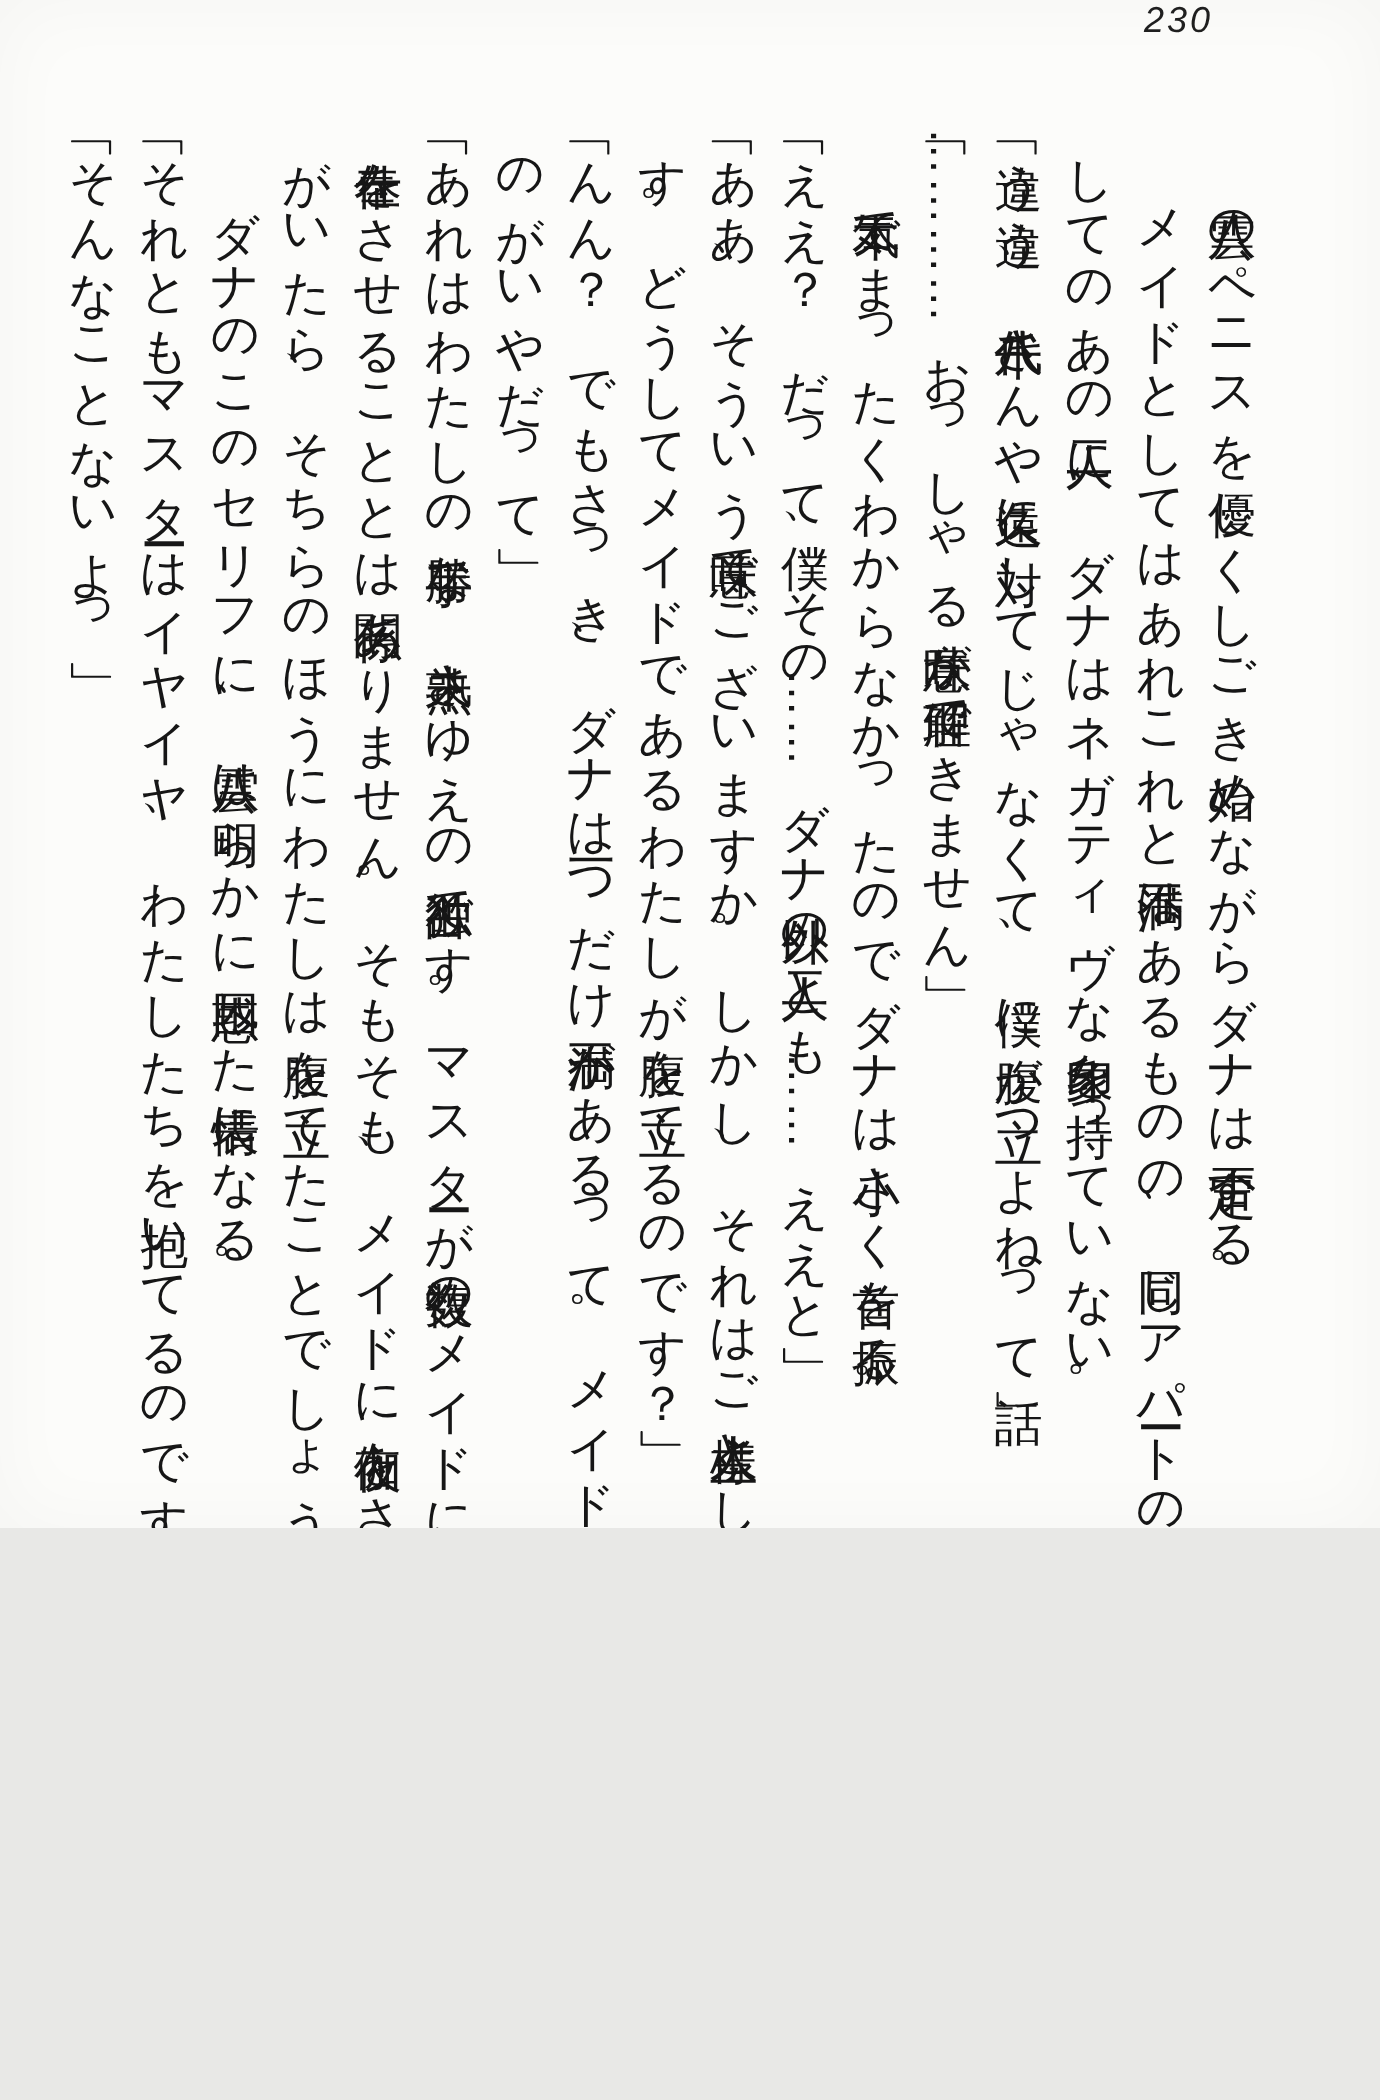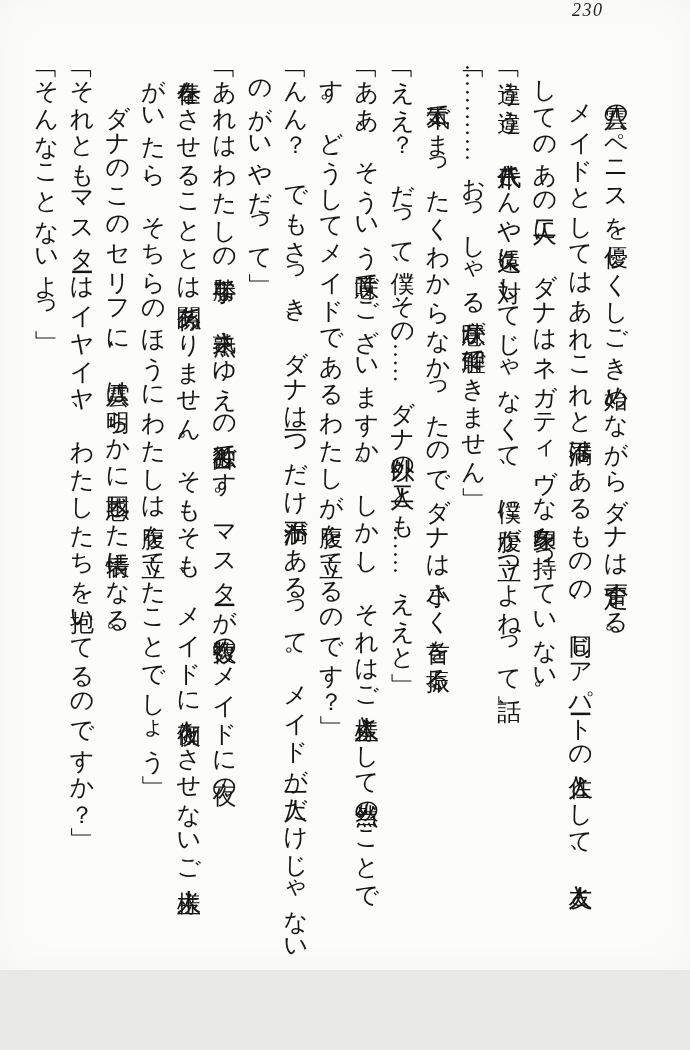--- a/index.html
+++ b/index.html
@@ -3,24 +3,24 @@
 <meta charset="utf-8">
 <style>
   html, body {
     margin: 0;
     padding: 0;
     background: #e8e8e6;
   }
   .book-page {
     position: relative;
     width: 690px;
-    height: 970px;
+    height: 764px;
     background: #fcfcfa;
     overflow: hidden;
-    font-family: Liberation Serif, serif;
+    font-family: Liberation Sans, sans-serif;
     box-shadow: inset 0 0 40px rgba(0,0,0,0.03);
   }
   .page-number {
     position: absolute;
     top: 0px;
     left: 572px;
     width: 40px;
     font-size: 18px;
     font-style: italic;
     color: #1f1f1f;

